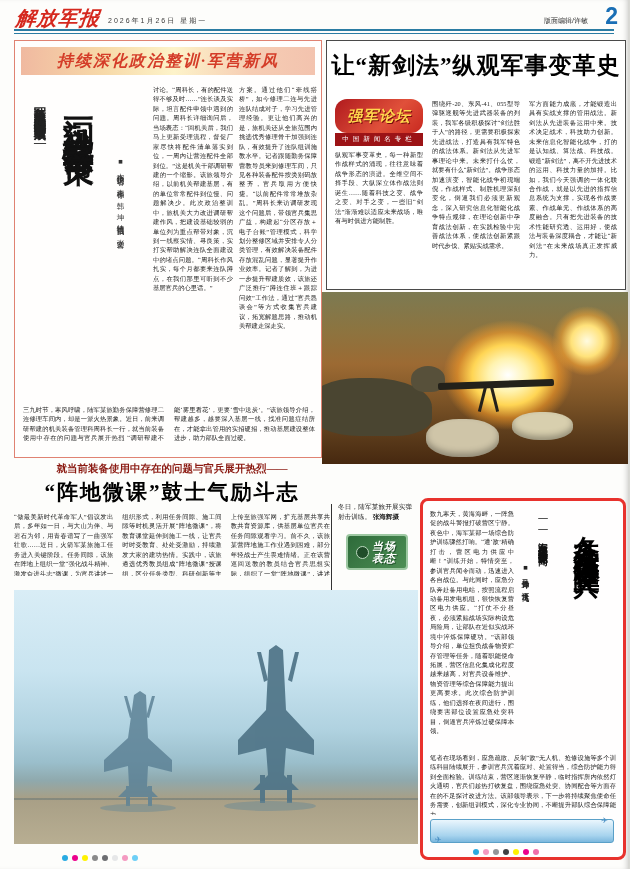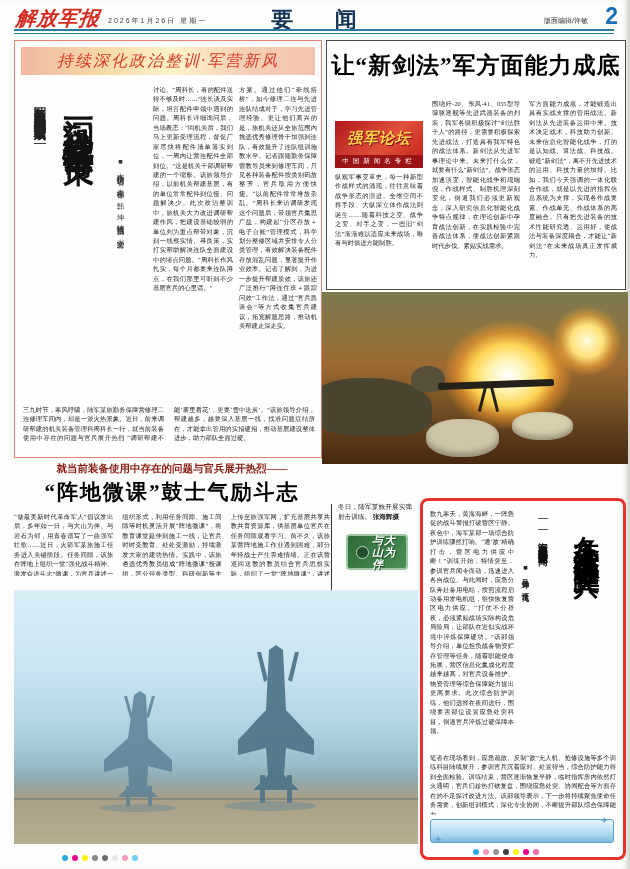--- a/index.html
+++ b/index.html
@@ -20,44 +20,44 @@
   .editor-credit { position:absolute; right:40px; top:16px; font-size:7px; color:#333; }
   .page-number { position:absolute; right:10px; top:3px; font-size:23px; font-weight:bold; color:#1a6fb5; }
   .header-rule { position:absolute; left:14px; right:14px; top:29px; height:5px;
     border-top:2px solid #2a7ca3; border-bottom:1px solid #2a7ca3; }
   
   .left-box { position:absolute; left:14px; top:40px; width:308px; height:418px;
     border:1px solid #e08272; background:#fffefd; }
   .campaign-banner { position:absolute; left:6px; top:6px; width:294px; height:28px;
     background:linear-gradient(90deg,#f0b9a0,#f7d9a8 28%,#fdf3c9 52%,#f6cdb4 78%,#f3c3ae);
     display:flex; align-items:center; justify-content:center;
-    font-family:"Liberation Serif","DejaVu Serif",serif; font-weight:normal; font-style:italic;
+    font-family:"Liberation Serif","DejaVu Serif",serif; font-weight:bold; font-style:italic;
     font-size:16px; color:#d43c28; letter-spacing:2px; }
   .vtext { writing-mode:vertical-rl; text-orientation:upright; }
   .la-subtitle { position:absolute; left:16px; top:56px; height:330px; font-size:12px; font-weight:bold;
     color:#222; font-family:"Liberation Serif","DejaVu Serif",serif; letter-spacing:1px; }
   .la-headline { position:absolute; left:42px; top:54px; height:372px; font-size:31px; font-weight:bold;
     color:#111; font-family:"Liberation Serif","DejaVu Serif",serif; letter-spacing:4px; }
   .la-byline { position:absolute; left:100px; top:116px; height:240px; font-size:7.5px; color:#333; letter-spacing:1px; }
   .news-col { font-size:6.3px; line-height:1.5; color:#222; text-align:justify; overflow:hidden;
     font-family:"Liberation Serif","DejaVu Serif",serif; }
   .la-col1 { position:absolute; left:138px; top:44px; width:80px; height:316px; }
   .la-col2 { position:absolute; left:224px; top:44px; width:78px; height:316px; }
   .la-bottom { position:absolute; left:8px; top:364px; width:292px; height:48px; column-count:2; column-gap:10px; }
   
   .forum-box { position:absolute; left:326px; top:40px; width:300px; height:250px; border:1px solid #4a4a4a; background:#fff; }
   .forum-headline { position:absolute; left:0; right:0; top:9px; text-align:center; font-size:23px; font-weight:bold;
     color:#000; font-family:"Liberation Serif","DejaVu Serif",serif; letter-spacing:1px; }
   .forum-byline { position:absolute; left:0; right:0; top:43px; text-align:center; font-size:8px; color:#222; }
   .forum-cols { position:absolute; left:8px; right:8px; top:58px; bottom:8px; display:flex; gap:9px; }
   .forum-col { flex:1; height:100%; }
   .forum-logo { width:100%; height:34px; background:linear-gradient(135deg,#b01a1d,#e0503a 60%,#c8281f);
-    display:flex; align-items:center; justify-content:center; border-radius:0;
+    display:flex; align-items:center; justify-content:center; border-radius:12px;
     font-weight:bold; font-style:italic; font-size:15px; color:#ffd84d;
-    text-shadow:1px 1px 0 #7a0d0d; letter-spacing:1px;margin-top:22px; }
+    text-shadow:1px 1px 0 #7a0d0d; letter-spacing:1px; }
   .forum-logo-strip { width:100%; height:13px; background:#9c1316; display:flex; align-items:center; justify-content:center;
     color:#fff; font-size:6.5px; letter-spacing:4px; margin-bottom:4px; }
   .forum-col-text { width:100%; overflow:hidden; }
   
   .soldier-photo { position:absolute; left:322px; top:292px; width:306px; height:172px; overflow:hidden;
     background:linear-gradient(180deg,#7c7a52 0%,#8c7440 22%,#9c6a33 42%,#7b5326 64%,#5d3d1c 82%,#46280f 100%); }
   .flash-main { position:absolute; right:18%; top:16%; width:130px; height:110px; border-radius:50%;
     background:radial-gradient(closest-side,#ffffff 0%,#fff3b0 30%,#ffd554 55%,rgba(255,160,40,.55) 78%,rgba(255,140,30,0) 100%); }
   .flash-side { position:absolute; right:2%; top:8%; width:70px; height:70px; border-radius:50%;
     background:radial-gradient(closest-side,#fffbe0 0%,#ffe27a 45%,rgba(255,170,50,.5) 75%,rgba(255,150,40,0) 100%); }
@@ -120,40 +120,39 @@
   .bj2 { left:4px; bottom:-2px; }
   .dots-right { left:50px; top:348px; }
 </style>
 </head>
 <body>
 
 <div class="page">
 
   <div class="masthead">解放军报</div>
   <div class="dateline">2026年1月26日  星期一</div>
-  <div class="section-title">要 闻</div>
   <div class="editor-credit">版面编辑/许敏</div>
   <div class="page-number">2</div>
   <div class="header-rule"></div>
 
   <div class="left-box">
     <div class="campaign-banner">持续深化政治整训·军营新风</div>
     <div class="la-subtitle vtext">陆军某旅引导机关树立正确政绩观提升帮建基层成效——</div>
     <div class="la-headline vtext">沉到一线察实情寻良策</div>
     <div class="la-byline vtext">■本报特约记者 李相铮 韩 坤 特约通讯员 张文智</div>
     <div class="news-col la-col1">讨论。“周科长，有的配件送得不够及时……”连长谈及实际，坦言配件申领中遇到的问题。周科长详细询问后，当场表态：“回机关后，我们马上更新受理流程，督促厂家尽快将配件清单落实到位，一周内让营连配件全部到位。”这是机关干部调研帮建的一个缩影。该旅领导介绍，以前机关帮建基层，有的单位常常配件到位慢、问题解决少。此次政治整训中，旅机关大力改进调研帮建作风，把建设基础较弱的单位列为重点帮带对象，沉到一线察实情、寻良策，实打实帮助解决连队全面建设中的堵点问题。“周科长作风扎实，每个月都要来连队蹲点，在我们那里可听到不少基层官兵的心里话。”</div>
     <div class="news-col la-col2">方案。通过他们“牵线搭桥”，如今修理二连与先进连队结成对子，学习先进管理经验。更让他们高兴的是，旅机关还从全旅范围内挑选优秀修理骨干加强到连队，有效提升了连队组训施教水平。记者跟随勤务保障营教导员来到修理车间，只见各种装备配件按类别码放整齐，官兵取用方便快捷。“以前配件常常堆放杂乱。”周科长来访调研发现这个问题后，带领官兵集思广益，构建起“分区存放＋电子台账”管理模式，科学划分整修区域并安排专人分类管理，有效解决装备配件存放混乱问题，显著提升作业效率。记者了解到，为进一步提升帮建质效，该旅还广泛推行“蹲连住班＋跟踪问效”工作法，通过“官兵恳谈会”等方式收集官兵建议，拓宽解题思路，推动机关帮建走深走实。</div>
     <div class="news-col la-bottom">
       <span>三九时节，寒风呼啸，陆军某旅勤务保障营修理二连修理车间内，却是一派火热景象。近日，前来调研帮建的机关装备管理科周科长一行，就当前装备使用中存在的问题与官兵展开热烈</span>
       <span>“调研帮建不能‘雾里看花’，更要‘雪中送炭’。”该旅领导介绍，帮建越多，越要深入基层一线，找准问题症结所在，才能拿出管用的实招硬招，推动基层建设整体进步，助力部队全面过硬。</span>
     </div>
   </div>
 
   <div class="forum-box">
-    <div class="forum-headline">让“新剑法”军方面能力成底</div>
+    <div class="forum-headline">让“新剑法”纵观军事变革史</div>
     <div class="forum-cols">
       <div class="forum-col">
         <div class="forum-logo">强军论坛</div>
         <div class="forum-logo-strip">中国新闻名专栏</div>
         <div class="news-col forum-col-text" style="height:130px">纵观军事变革史，每一种新型作战样式的涌现，往往意味着战争形态的演进。全维空间不择手段、大纵深立体作战法则诞生……随着科技之变、战争之变、对手之变，一些旧“剑法”渐渐难以适应未来战场，唯有与时俱进方能制胜。</div>
       </div>
       <div class="news-col forum-col">围绕歼-20、东风-41、055型导弹驱逐舰等先进武器装备的列装，我军各级积极探讨“剑法胜于人”的路径，更需要积极探索先进战法，打造具有我军特色的战法体系。新剑法从先进军事理论中来。未来打什么仗，就要有什么“新剑法”。战争形态加速演变，智能化战争初现端倪，作战样式、制胜机理深刻变化，倒逼我们必须更新观念，深入研究信息化智能化战争特点规律，在理论创新中孕育战法创新，在实践检验中完善战法体系，使战法创新紧跟时代步伐、紧贴实战需求。</div>
       <div class="news-col forum-col">军方面能力成底，才能锻造出具有实战支撑的管用战法。新剑法从先进装备运用中来。技术决定战术，科技助力创新。未来信息化智能化战争，打的是认知战、算法战、科技战。锻造“新剑法”，离不开先进技术的运用、科技力量的加持。比如，我们今天强调的一体化联合作战，就是以先进的指挥信息系统为支撑，实现各作战要素、作战单元、作战体系的高度融合。只有把先进装备的技术性能研究透、运用好，使战法与装备深度耦合，才能让“新剑法”在未来战场真正发挥威力。</div>
     </div>
   </div>
@@ -170,21 +169,21 @@
     <div class="sandbag sb2"></div>
   </div>
 
   <div class="col-divider"></div>
   <div class="caption cap1">
     <span>冬日，陆军某旅开展实弹射击训练。</span>
     <b>张海辉摄</b>
   </div>
   <div class="stamp">
     <div class="stamp-emblem"></div>
-    <div class="stamp-label">与大山为伴</div>
+    <div class="stamp-label">当场表态</div>
   </div>
   <div class="caption cap2">
     <span>近日，空军某部开展飞行训练。</span>
     <b>邓志敏摄</b>
   </div>
 
   <div class="micro-box">
     <div class="micro-kicker">就当前装备使用中存在的问题与官兵展开热烈——</div>
     <div class="micro-headline">“阵地微课”鼓士气励斗志</div>
     <div class="micro-cols">

